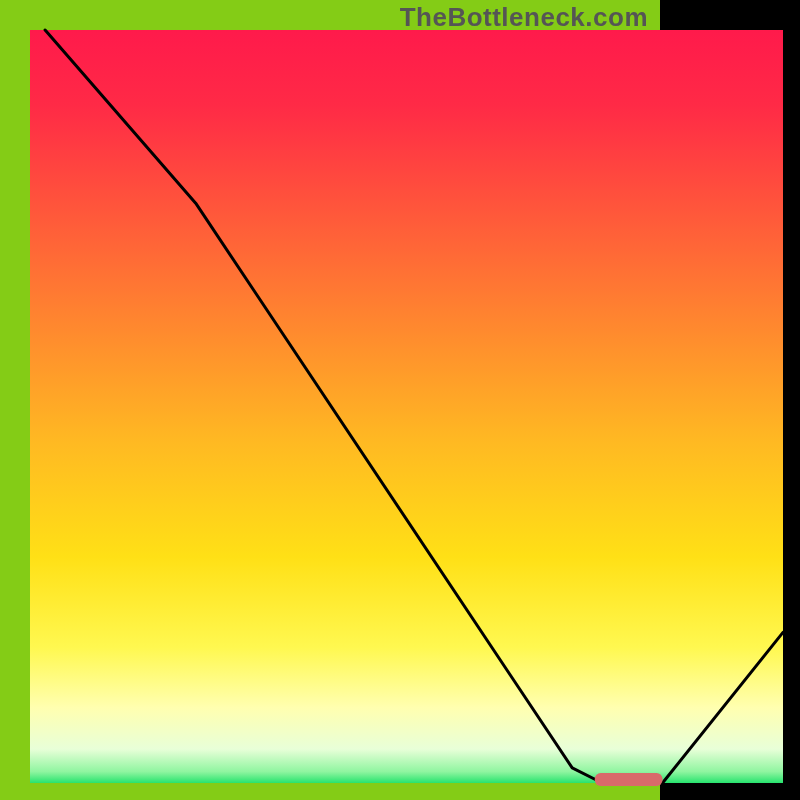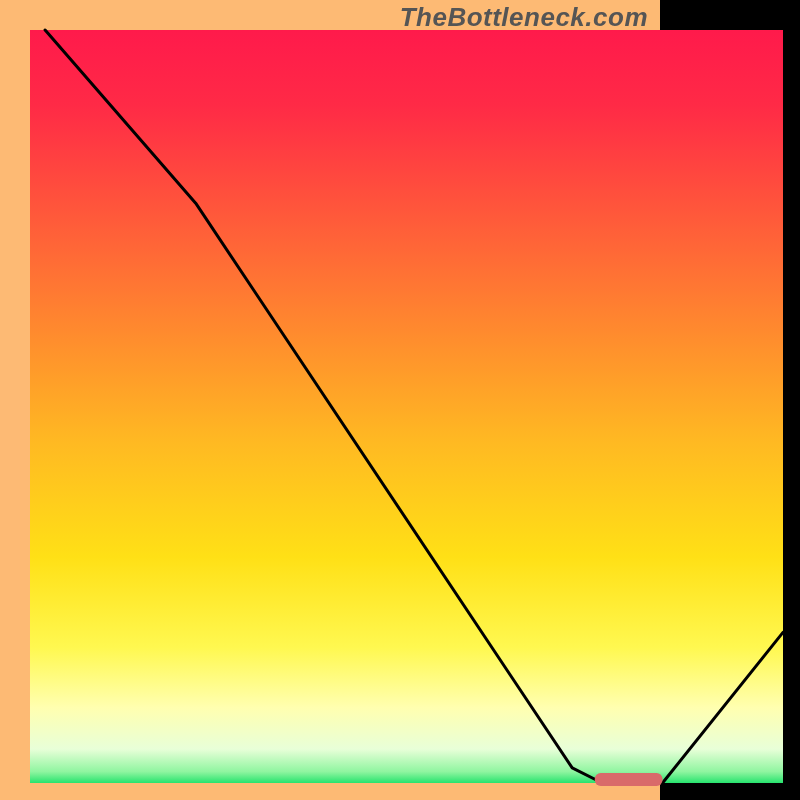--- a/index.html
+++ b/index.html
@@ -8,22 +8,21 @@
     width: 800px;
     height: 800px;
     background: #000;
     overflow: hidden;
     font-family: Arial, Helvetica, sans-serif;
   }
   .frame {
     position: relative;
     width: 660px;
     height: 800px;
-    background: #fdba74;
-    font-style: italic;
+    background: #84cc16;
   }
   .watermark {
     position: absolute;
     top: 2px;
     right: 12px;
     color: #555;
     font-size: 26px;
     font-weight: 600;
     letter-spacing: 0.5px;
     z-index: 10;

